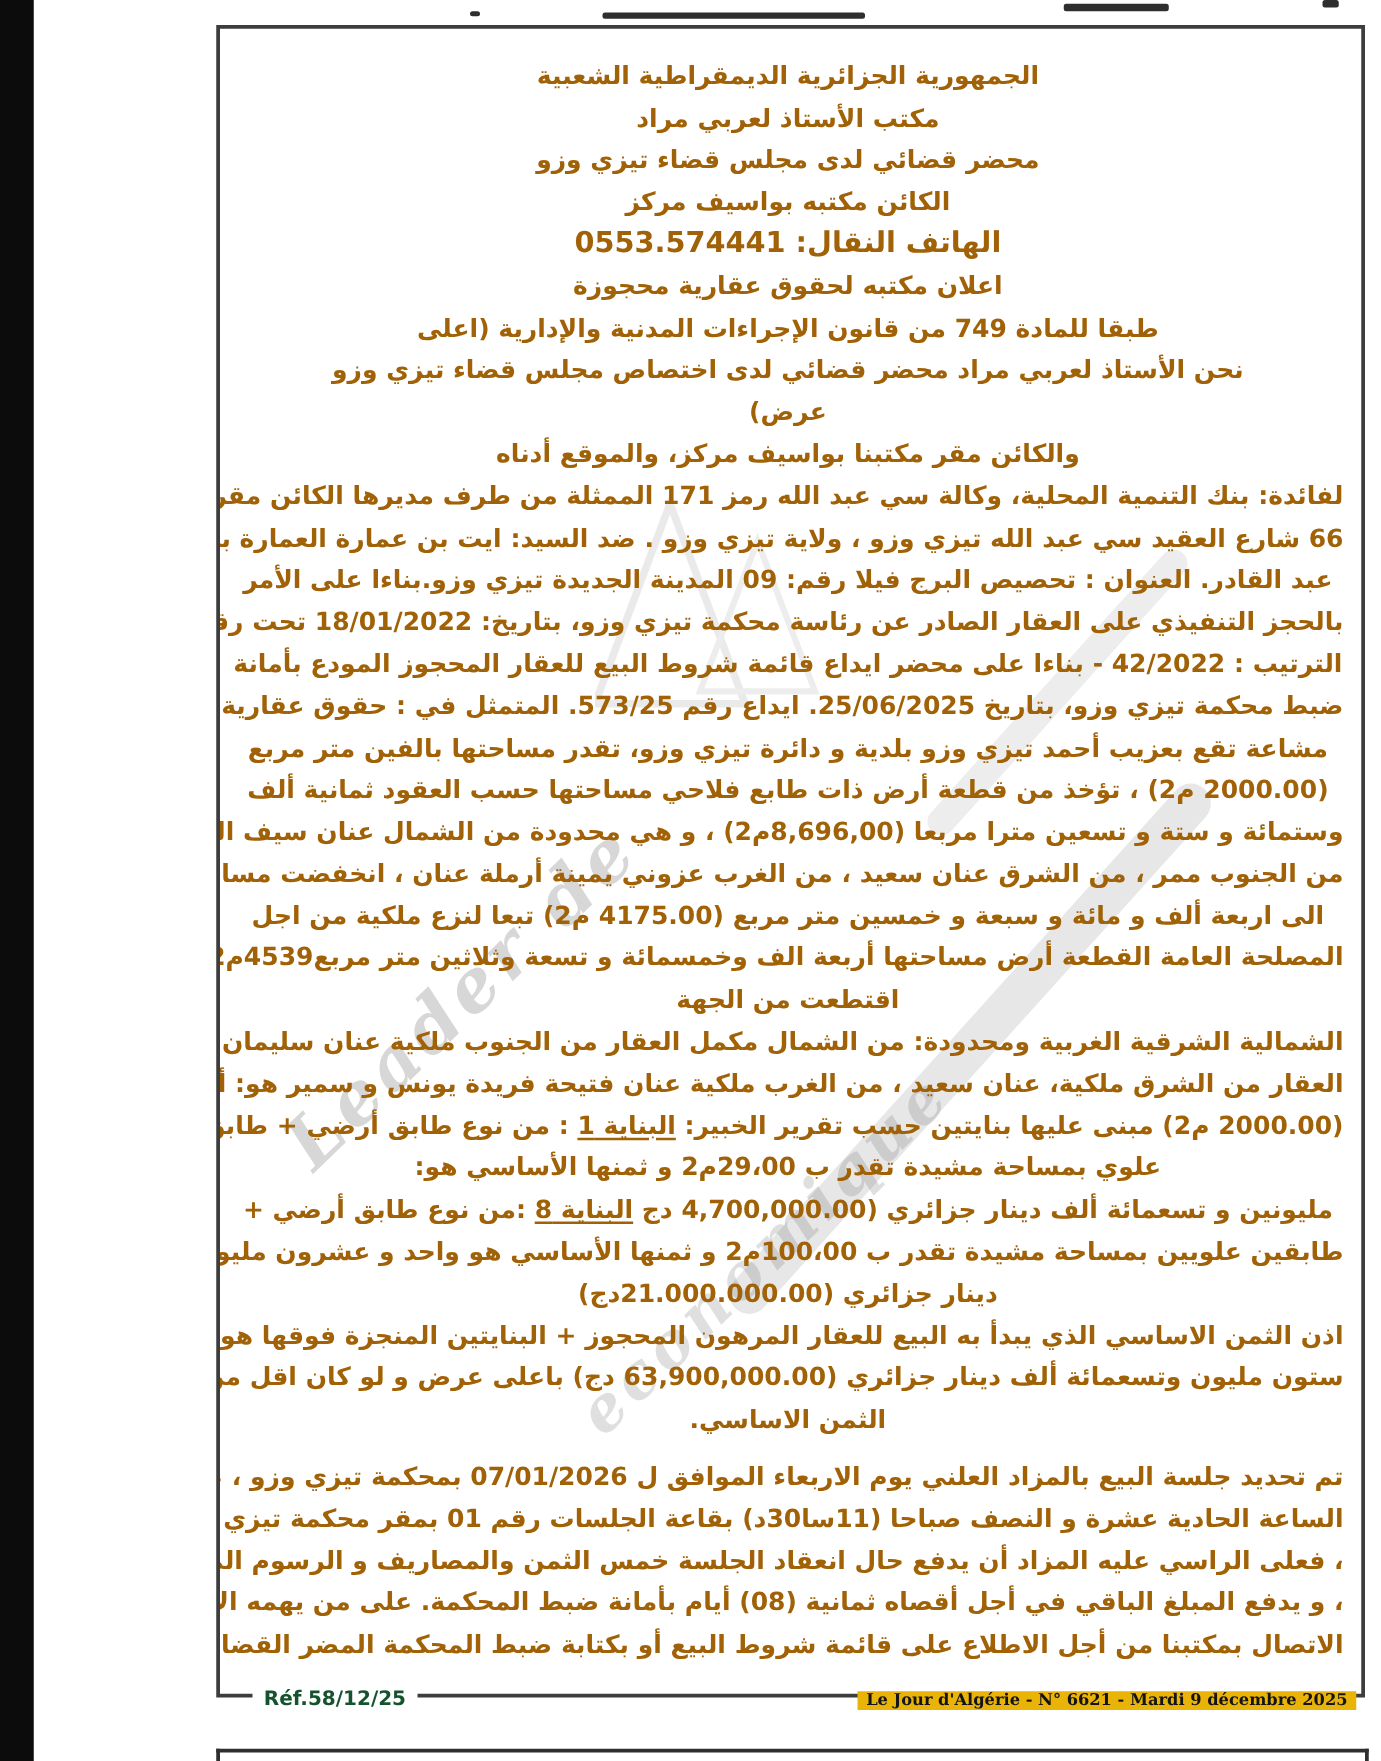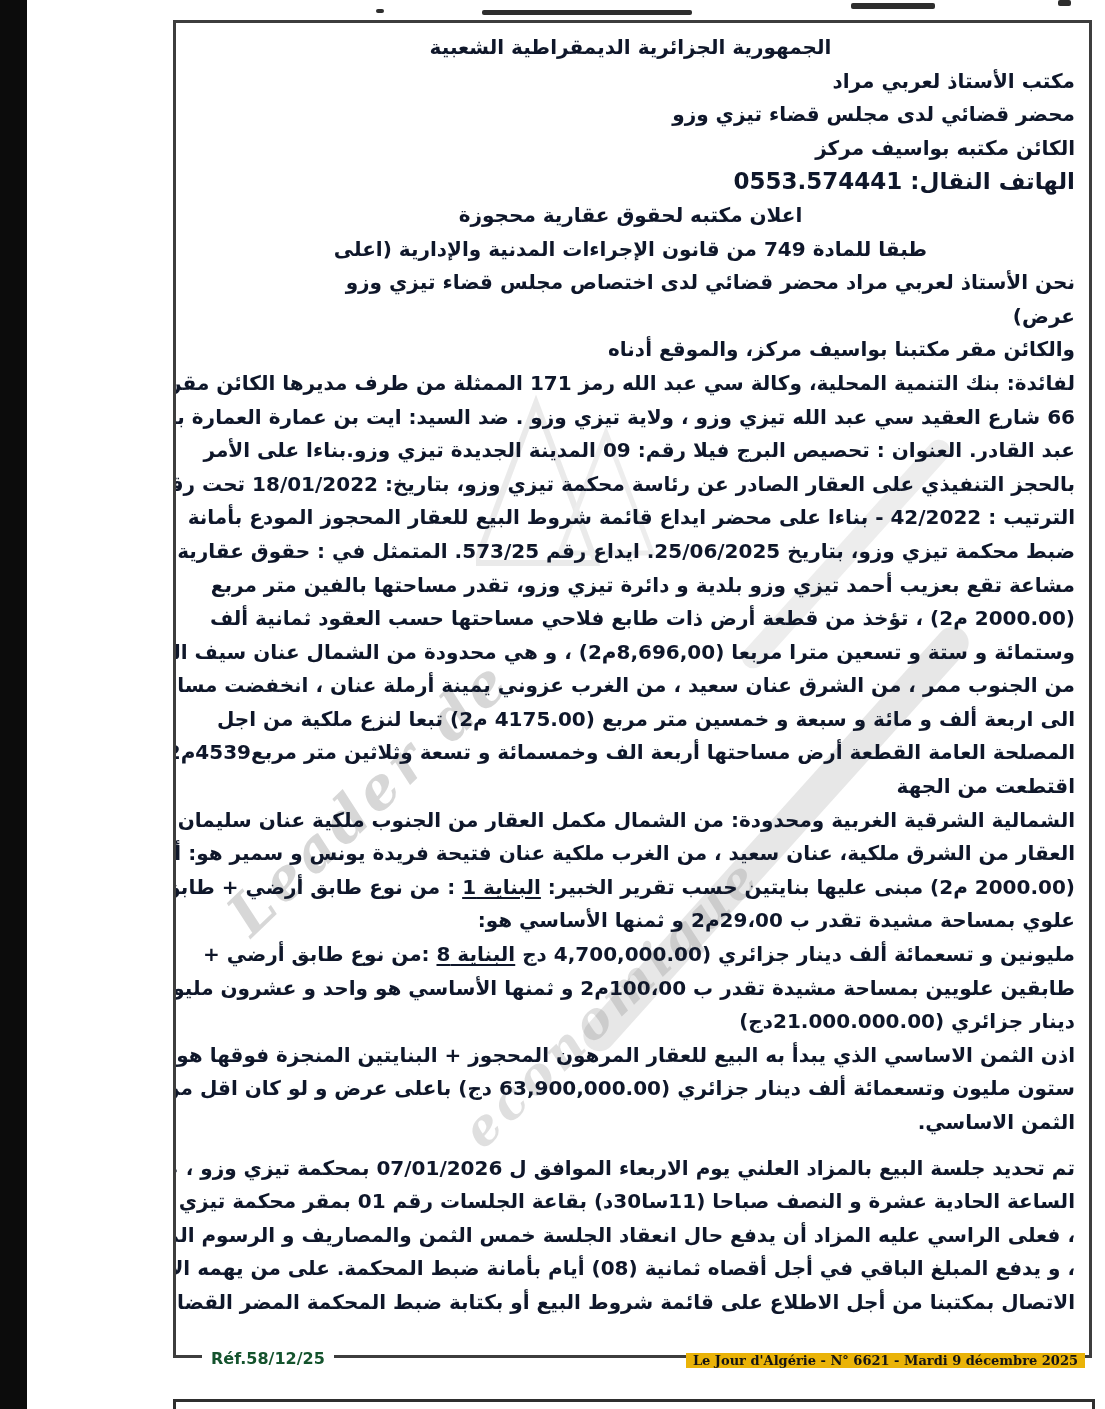--- a/index.html
+++ b/index.html
@@ -31,26 +31,26 @@
   .wm-text{
     position:absolute;color:rgba(100,100,100,.26);font-style:italic;font-weight:bold;
     white-space:nowrap;transform:rotate(-44deg);font-family:"DejaVu Serif", serif;letter-spacing:5px;
   }
   .wm1{left:10px;top:740px;font-size:58px;}
   .wm2{left:240px;top:950px;font-size:50px;color:rgba(110,110,110,.22);}
   .wm-tri{position:absolute;left:300px;top:370px;opacity:.5;}
 
   .content{
     position:absolute;left:0;top:0;right:0;bottom:0;
-    padding:8px 14px 0 10px;box-sizing:border-box;
+    padding:21px 14px 0 10px;box-sizing:border-box;
     direction:rtl;text-align:right;
-    font-weight:bold;font-size:20px;line-height:33.6px;color:#0f172a;
+    font-weight:bold;font-size:20px;line-height:33.6px;color:#a16207;
     overflow:hidden;
   }
-  .line{white-space:nowrap;}
+  .line{white-space:nowrap;text-align:center;}
   .line.center{text-align:center;}
   .line.gap{margin-top:12px;}
   .line.big{font-size:23px;}
   .u{text-decoration:underline;text-underline-offset:3px;}
 
   .footer-ref{
     position:absolute;left:26px;bottom:-13px;background:#ffffff;padding:0 9px;
     font-size:16px;font-weight:bold;color:#14532d;font-family:"DejaVu Sans", sans-serif;
   }
   .footer-journal{

